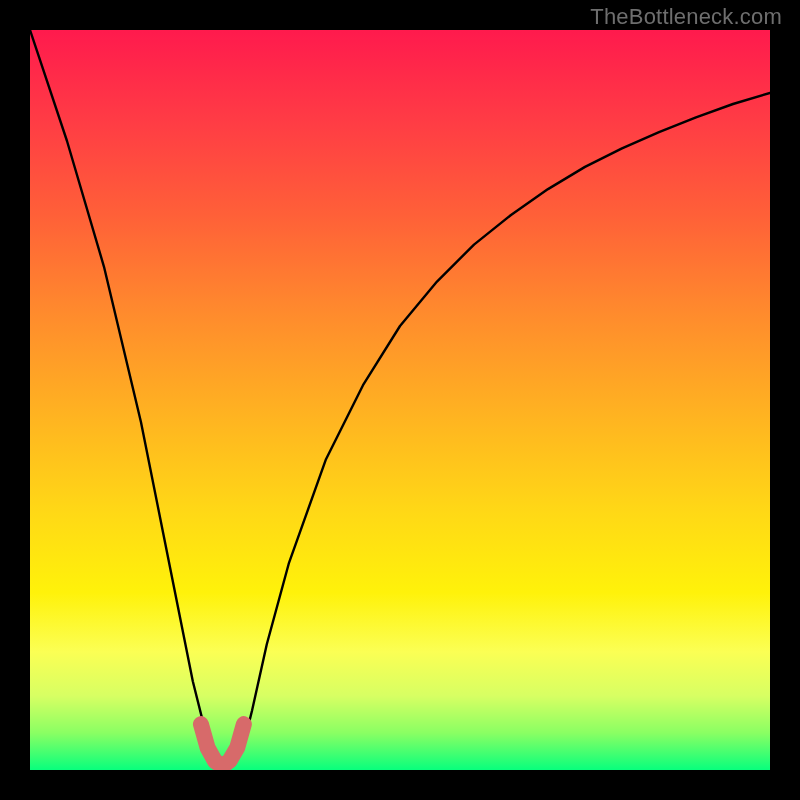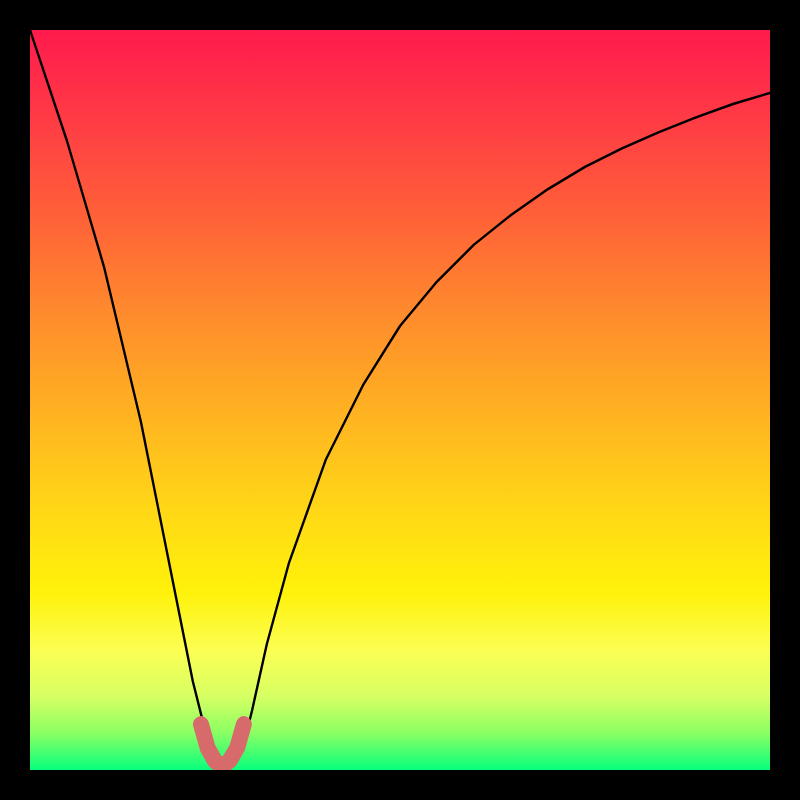--- a/index.html
+++ b/index.html
@@ -57,20 +57,21 @@
     position: absolute;
     inset: 0;
     width: 100%;
     height: 100%;
   }
 </style>
 </head>
 <body>
 
 <div class="frame">
+  <div class="watermark">TheBottleneck.com</div>
   <div class="plot-area">
     <div class="gradient"></div>
     <svg class="curve" viewBox="0 0 740 740" preserveAspectRatio="none">
       <path id="curve-path" fill="none" stroke="#000000" stroke-width="2.4" stroke-linecap="round" stroke-linejoin="round" d="M0.00 0.00 L37.00 111.00 L74.00 236.80 L111.00 392.20 L133.20 503.20 L148.00 577.20 L162.80 651.20 L177.60 710.40 L185.00 728.90 L192.40 736.30 L199.80 736.30 L207.20 727.42 L214.60 710.40 L222.00 680.80 L236.80 614.20 L259.00 532.80 L296.00 429.20 L333.00 355.20 L370.00 296.00 L407.00 251.60 L444.00 214.60 L481.00 185.00 L518.00 159.10 L555.00 136.90 L592.00 118.40 L629.00 102.12 L666.00 87.32 L703.00 74.00 L740.00 62.90"></path>
       <path id="marker-path" fill="none" stroke="#d76a6a" stroke-width="16" stroke-linecap="round" stroke-linejoin="round" d="M170.94 694.12 L177.60 717.80 L185.00 731.12 L192.40 736.30 L199.80 730.38 L207.20 717.80 L213.86 694.12"></path>
     </svg>
   </div>
 </div>
 
 </body></html>

